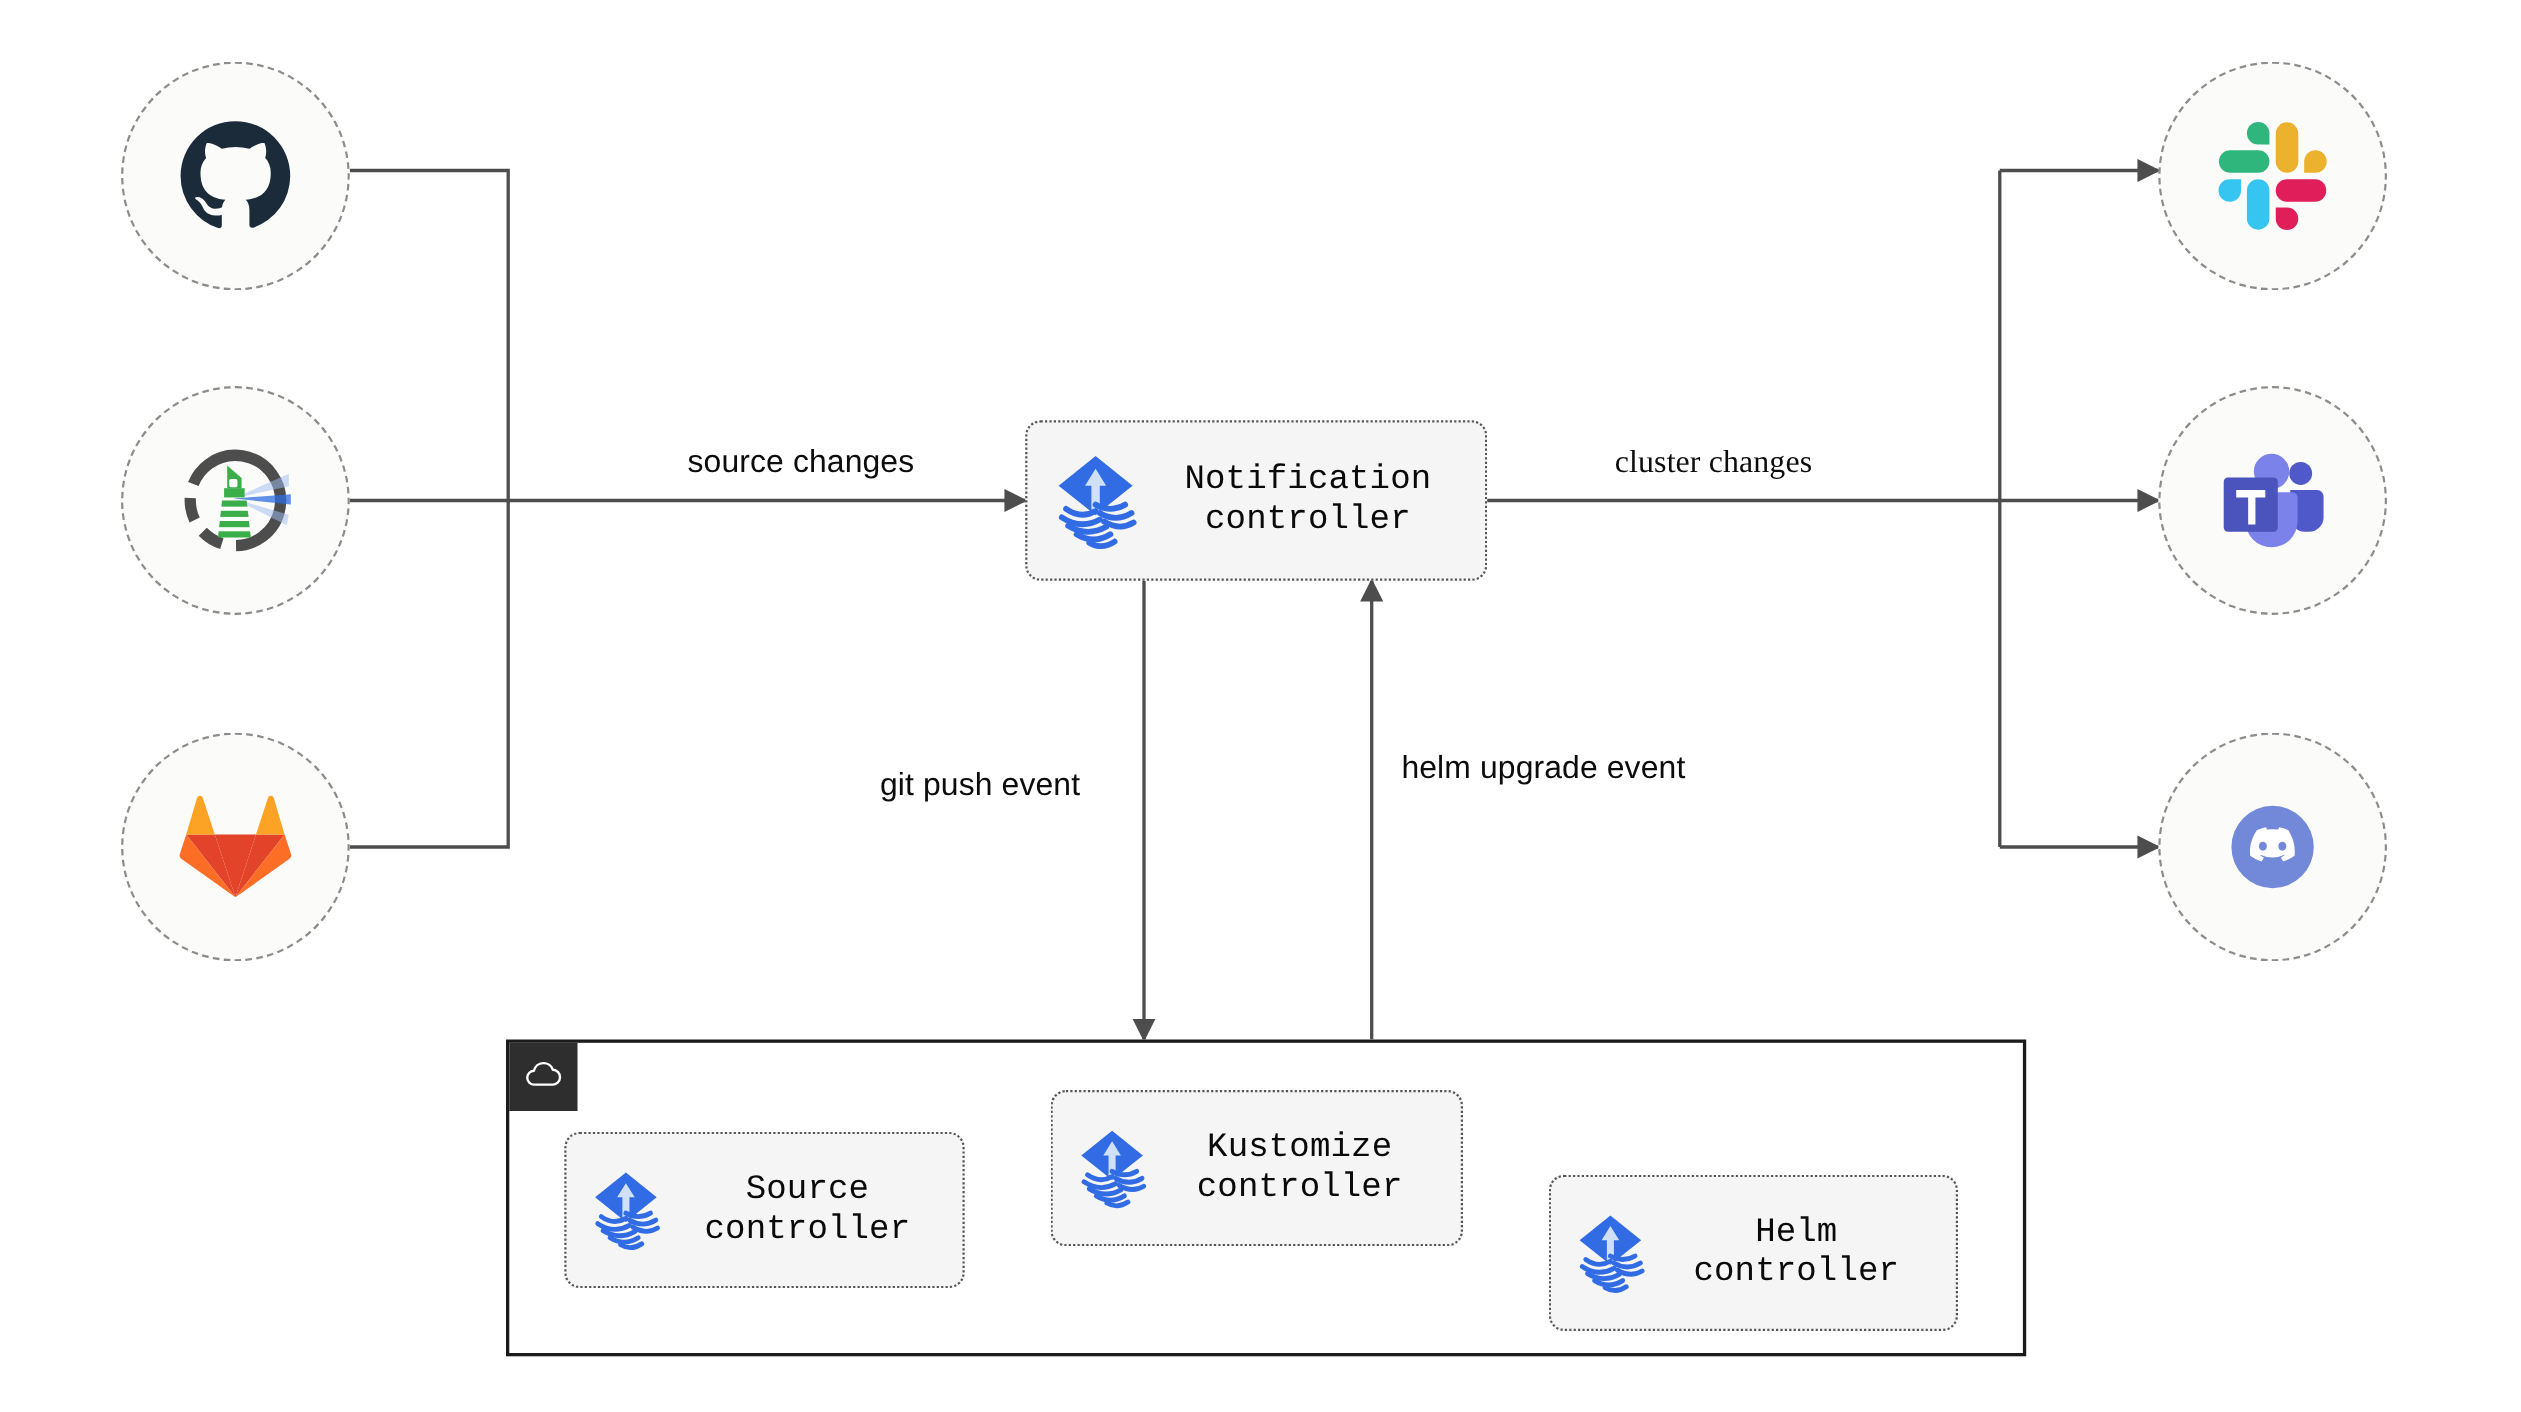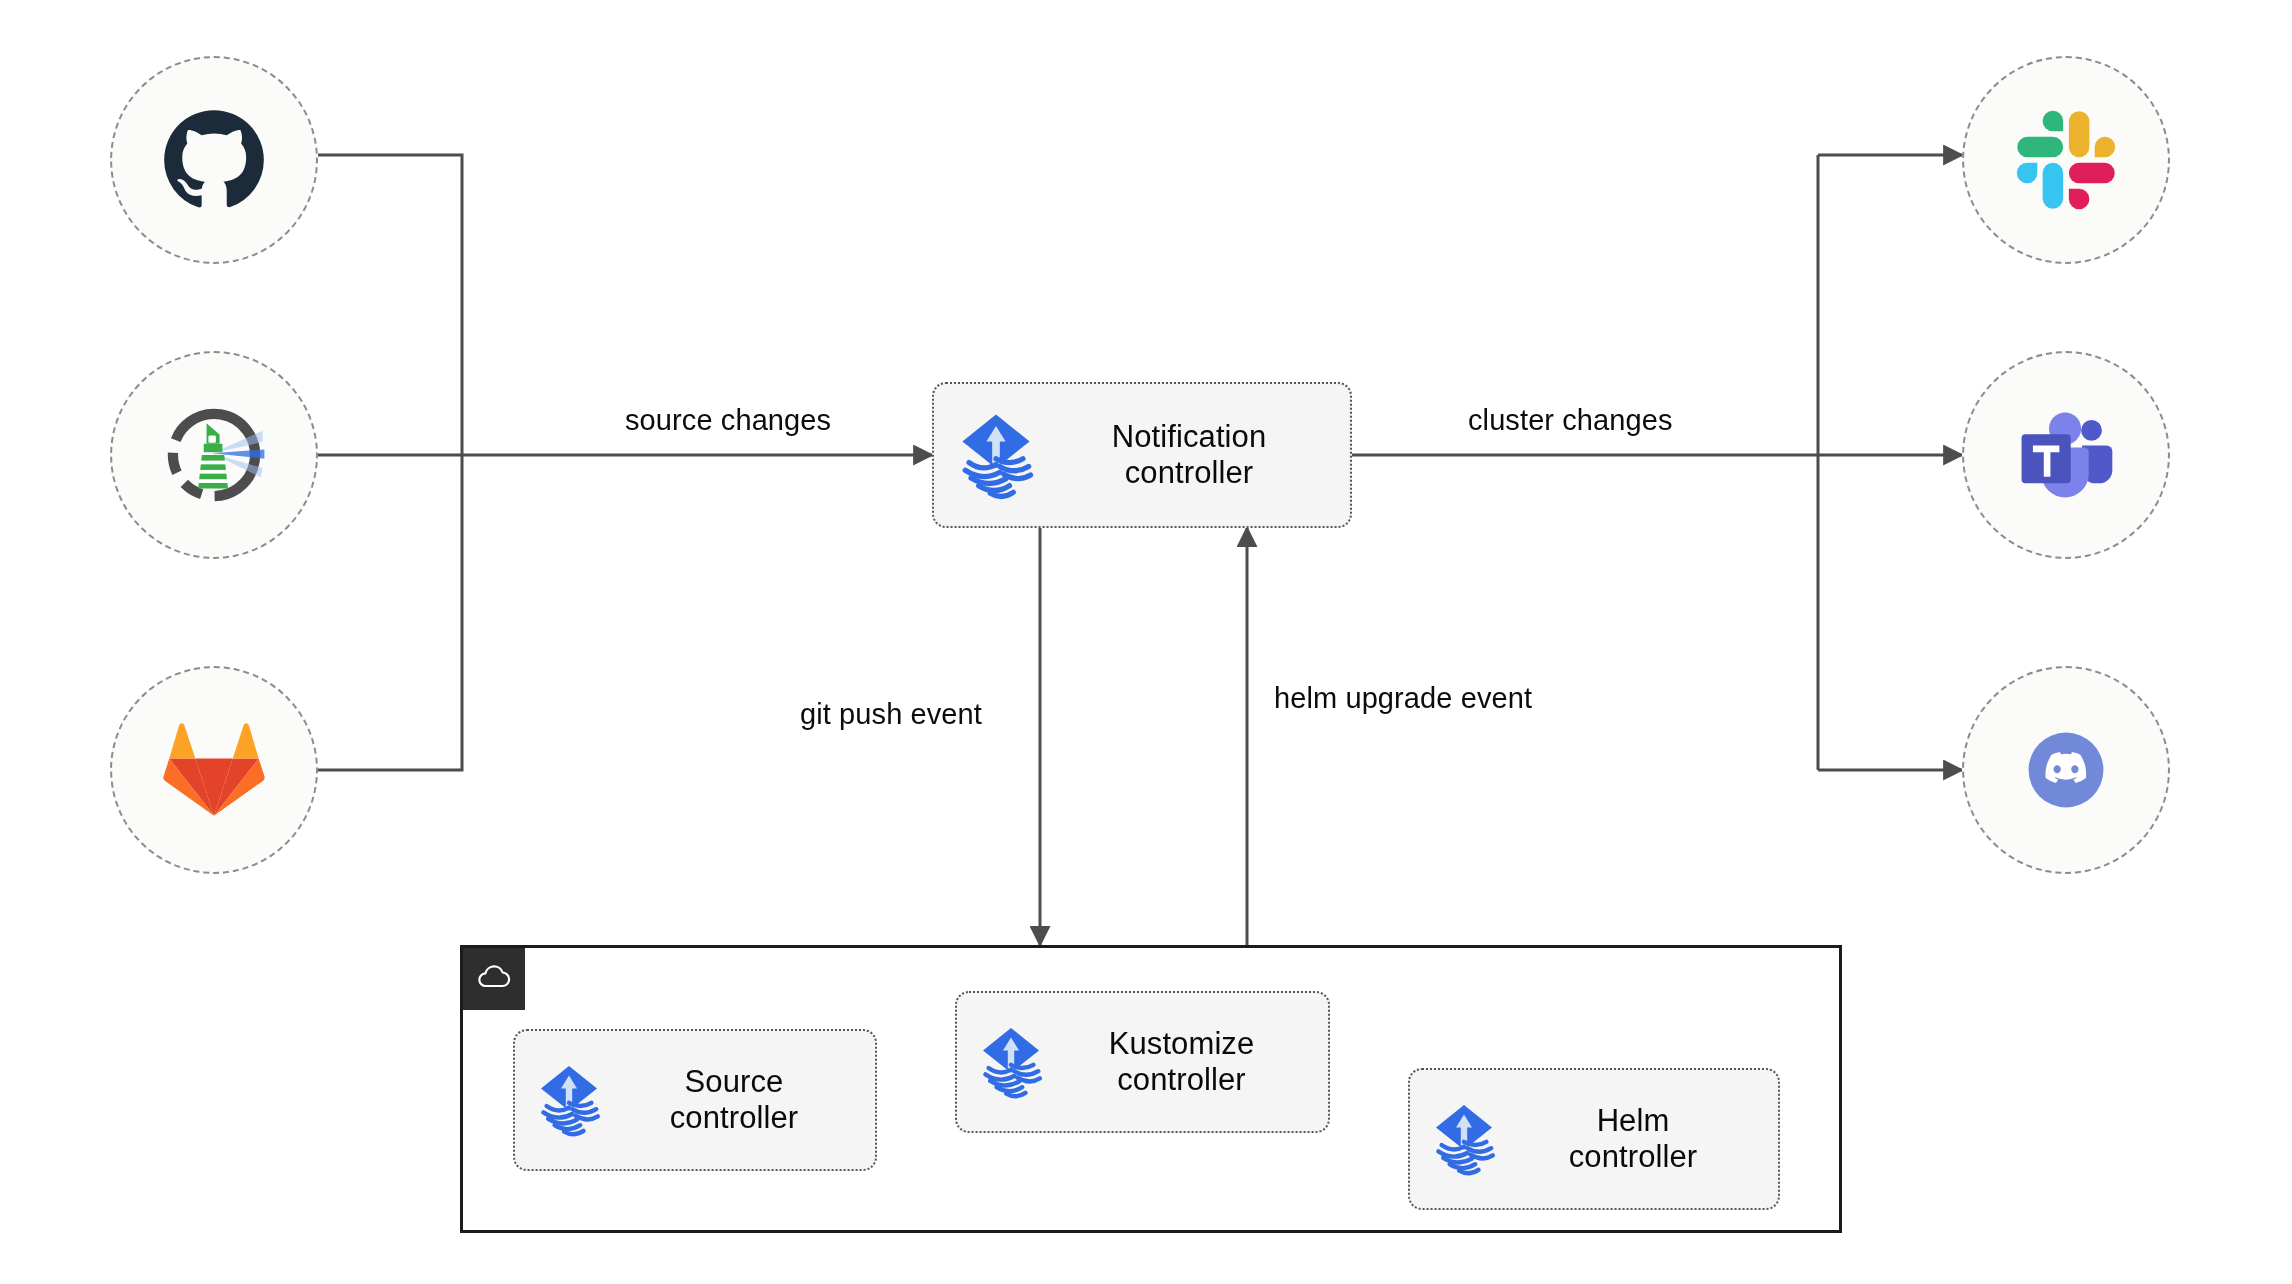--- a/index.html
+++ b/index.html
@@ -42,20 +42,21 @@
   .ctrl-icon { flex: 0 0 auto; display: block; }
   .ctrl-label {
     flex: 1 1 auto;
     text-align: center;
     font-size: 31px;
     line-height: 1.17;
     color: #0a0a0a;
     letter-spacing: 0.1px;
     white-space: pre-line;
     padding-right: 6px;
+    font-family: Liberation Mono, monospace;
   }
 
   
   .group-box {
     position: absolute;
     background: #ffffff;
     border: 3px solid #1b1b1b;
     box-sizing: border-box;
   }
   .group-tab {
@@ -228,21 +229,21 @@
     <span>
       <svg width="104" height="104" viewBox="0 0 100 100">
         <circle cx="50" cy="50" r="36" fill="#7289da"></circle>
         <path fill="#ffffff" d="M63.8 35.3a32 32 0 0 0-8-2.5l-1 2a29.6 29.6 0 0 0-9.6 0l-1-2a32 32 0 0 0-8 2.5c-5.1 7.6-6.5 15-5.8 22.3a32.4 32.4 0 0 0 9.9 5 24 24 0 0 0 2.1-3.5 21 21 0 0 1-3.3-1.6l.8-.6a23 23 0 0 0 19.8 0l.8.6a21 21 0 0 1-3.3 1.6 24 24 0 0 0 2.1 3.5 32.3 32.3 0 0 0 9.9-5c.9-8.5-1.4-15.8-5.4-22.3ZM41.5 53.2c-1.9 0-3.5-1.8-3.5-3.9s1.5-3.9 3.5-3.9 3.6 1.8 3.5 3.9c0 2.1-1.5 3.9-3.5 3.9Zm17 0c-1.9 0-3.5-1.8-3.5-3.9s1.5-3.9 3.5-3.9 3.6 1.8 3.5 3.9c0 2.1-1.5 3.9-3.5 3.9Z"></path>
       </svg>
     </span>
   </div>
 
   <div class="edge-label" style="left:580px; top:404px;margin-left:45px;">source changes</div>
 
-  <div class="edge-label" style="left:1468px; top:404px;">cluster changes</div>
+  <div class="edge-label" style="left:1468px; top:404px;font-family:Liberation Serif, serif;">cluster changes</div>
 
   <div class="edge-label" style="left:800px; top:698px;text-align:right;">git push event</div>
 
   <div class="edge-label" style="left:1274px; top:682px;">helm upgrade event</div>
 
   <div class="group-box" style="left:460px; top:945px; width:1382px; height:288px;">
     <div class="group-tab">
       <span>
         <svg width="36" height="28" viewBox="0 0 40 28">
           <path fill="none" stroke="#ffffff" stroke-width="2.4" stroke-linejoin="round" d="M11 24h18a7.5 7.5 0 0 0 .6-15A10 10 0 0 0 10.4 10 7 7 0 0 0 11 24Z"></path>

